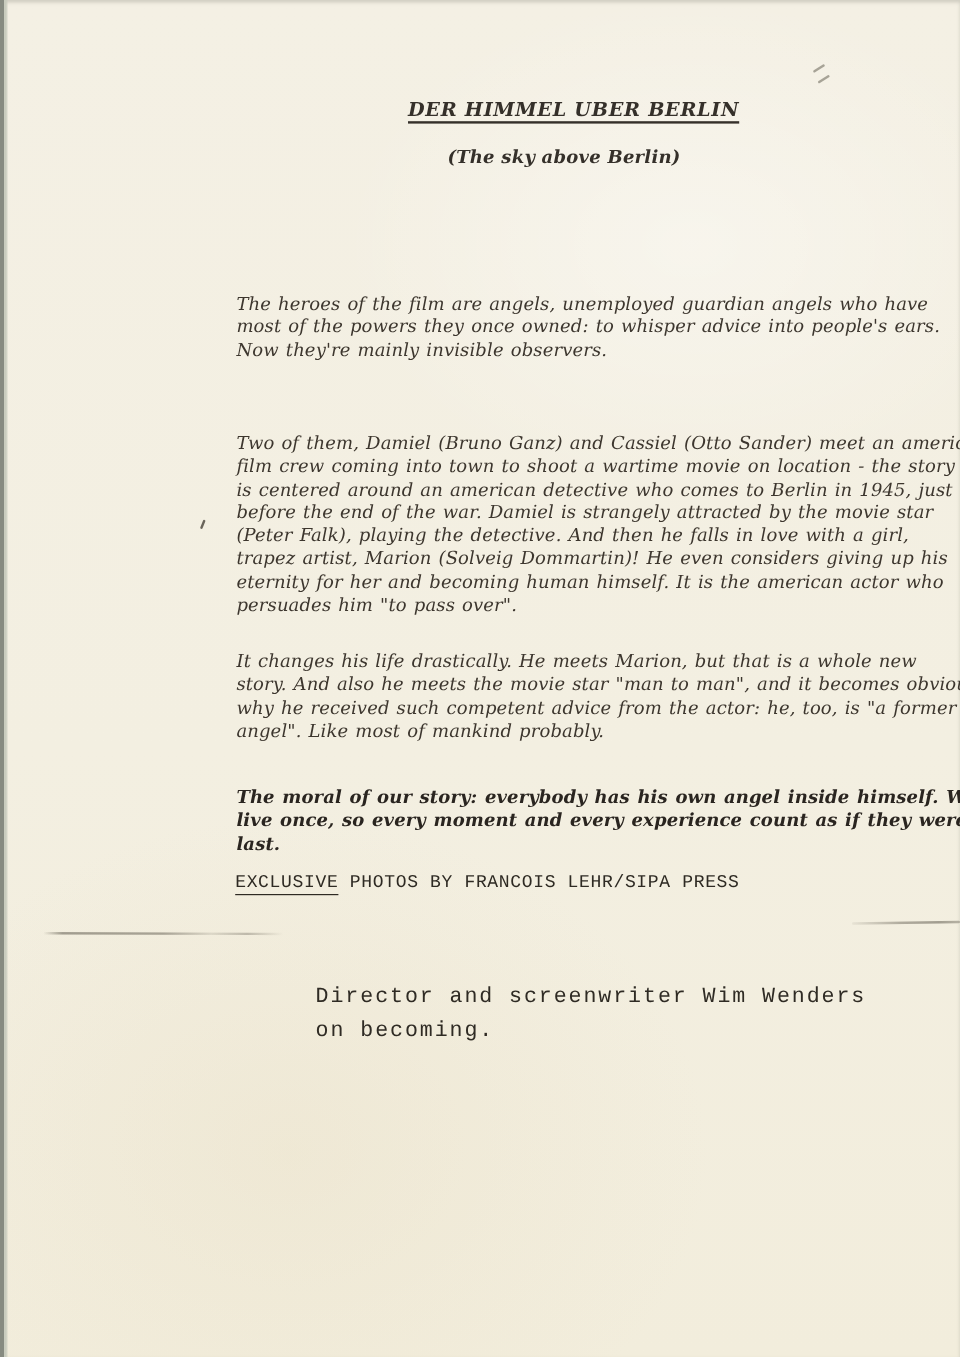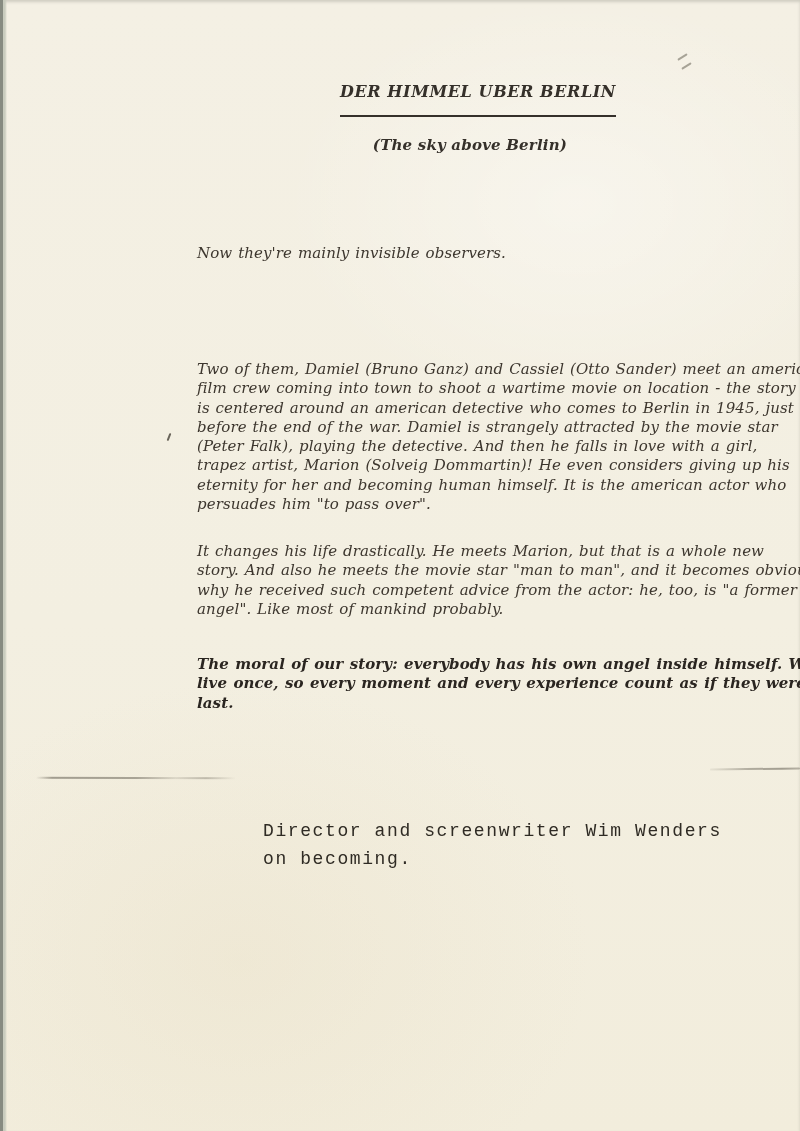--- a/index.html
+++ b/index.html
@@ -23,21 +23,21 @@
   }
   .title-block {
     position: absolute; top: 82px; left: 340px; width: 260px;
     text-align: center; white-space: nowrap;
   }
   .doc-title {
     display: inline-block;
     font-size: 16px; font-weight: bold; font-style: italic;
     letter-spacing: 0.6px;
     border-bottom: 2px solid #35302a;
-    padding-bottom: 15px;
+    padding-bottom: 1px;
     line-height: 17px;
   }
   .doc-subtitle {
     font-size: 15px; font-weight: bold; font-style: italic;
     letter-spacing: 0.2px;
     margin-top: 20px; line-height: 16px;
   }
   .paragraph {
     position: absolute; left: 197px;
     font-size: 15px; font-style: italic;
@@ -100,20 +100,22 @@
   <span class="tick t2"></span>
 
   <div class="title-block">
     <div class="doc-title">DER HIMMEL UBER BERLIN</div>
     <div class="doc-subtitle">(The sky above Berlin)</div>
   </div>
 
   <div class="margin-mark"></div>
 
   <div class="paragraph p1">
+      <div class="line">The heroes of the film are angels, unemployed guardian angels who have</div>
+      <div class="line">most of the powers they once owned: to whisper advice into people's ears.</div>
       <div class="line">Now they're mainly invisible observers.</div>
     </div>
   <div class="paragraph p2">
       <div class="line">Two of them, Damiel (Bruno Ganz) and Cassiel (Otto Sander) meet an american</div>
       <div class="line">film crew coming into town to shoot a wartime movie on location - the story</div>
       <div class="line">is centered around an american detective who comes to Berlin in 1945, just</div>
       <div class="line">before the end of the war. Damiel is strangely attracted by the movie star</div>
       <div class="line">(Peter Falk), playing the detective. And then he falls in love with a girl,</div>
       <div class="line">trapez artist, Marion (Solveig Dommartin)! He even considers giving up his</div>
       <div class="line">eternity for her and becoming human himself. It is the american actor who</div>
@@ -124,19 +126,20 @@
       <div class="line">story. And also he meets the movie star "man to man", and it becomes obvious</div>
       <div class="line">why he received such competent advice from the actor: he, too, is "a former</div>
       <div class="line">angel". Like most of mankind probably.</div>
     </div>
   <div class="paragraph p4 bold">
       <div class="line">The moral of our story: everybody has his own angel inside himself. We only</div>
       <div class="line">live once, so every moment and every experience count as if they were our</div>
       <div class="line">last.</div>
     </div>
 
+  <div class="credit"><span class="u">EXCLUSIVE</span><span> PHOTOS BY FRANCOIS LEHR/SIPA PRESS</span></div>
 
   <div class="pencil-line left"></div>
   <div class="pencil-line right"></div>
 
   <div class="caption l1">Director and screenwriter Wim Wenders</div>
   <div class="caption l2">on becoming.</div>
 </div>
 
 </body></html>

